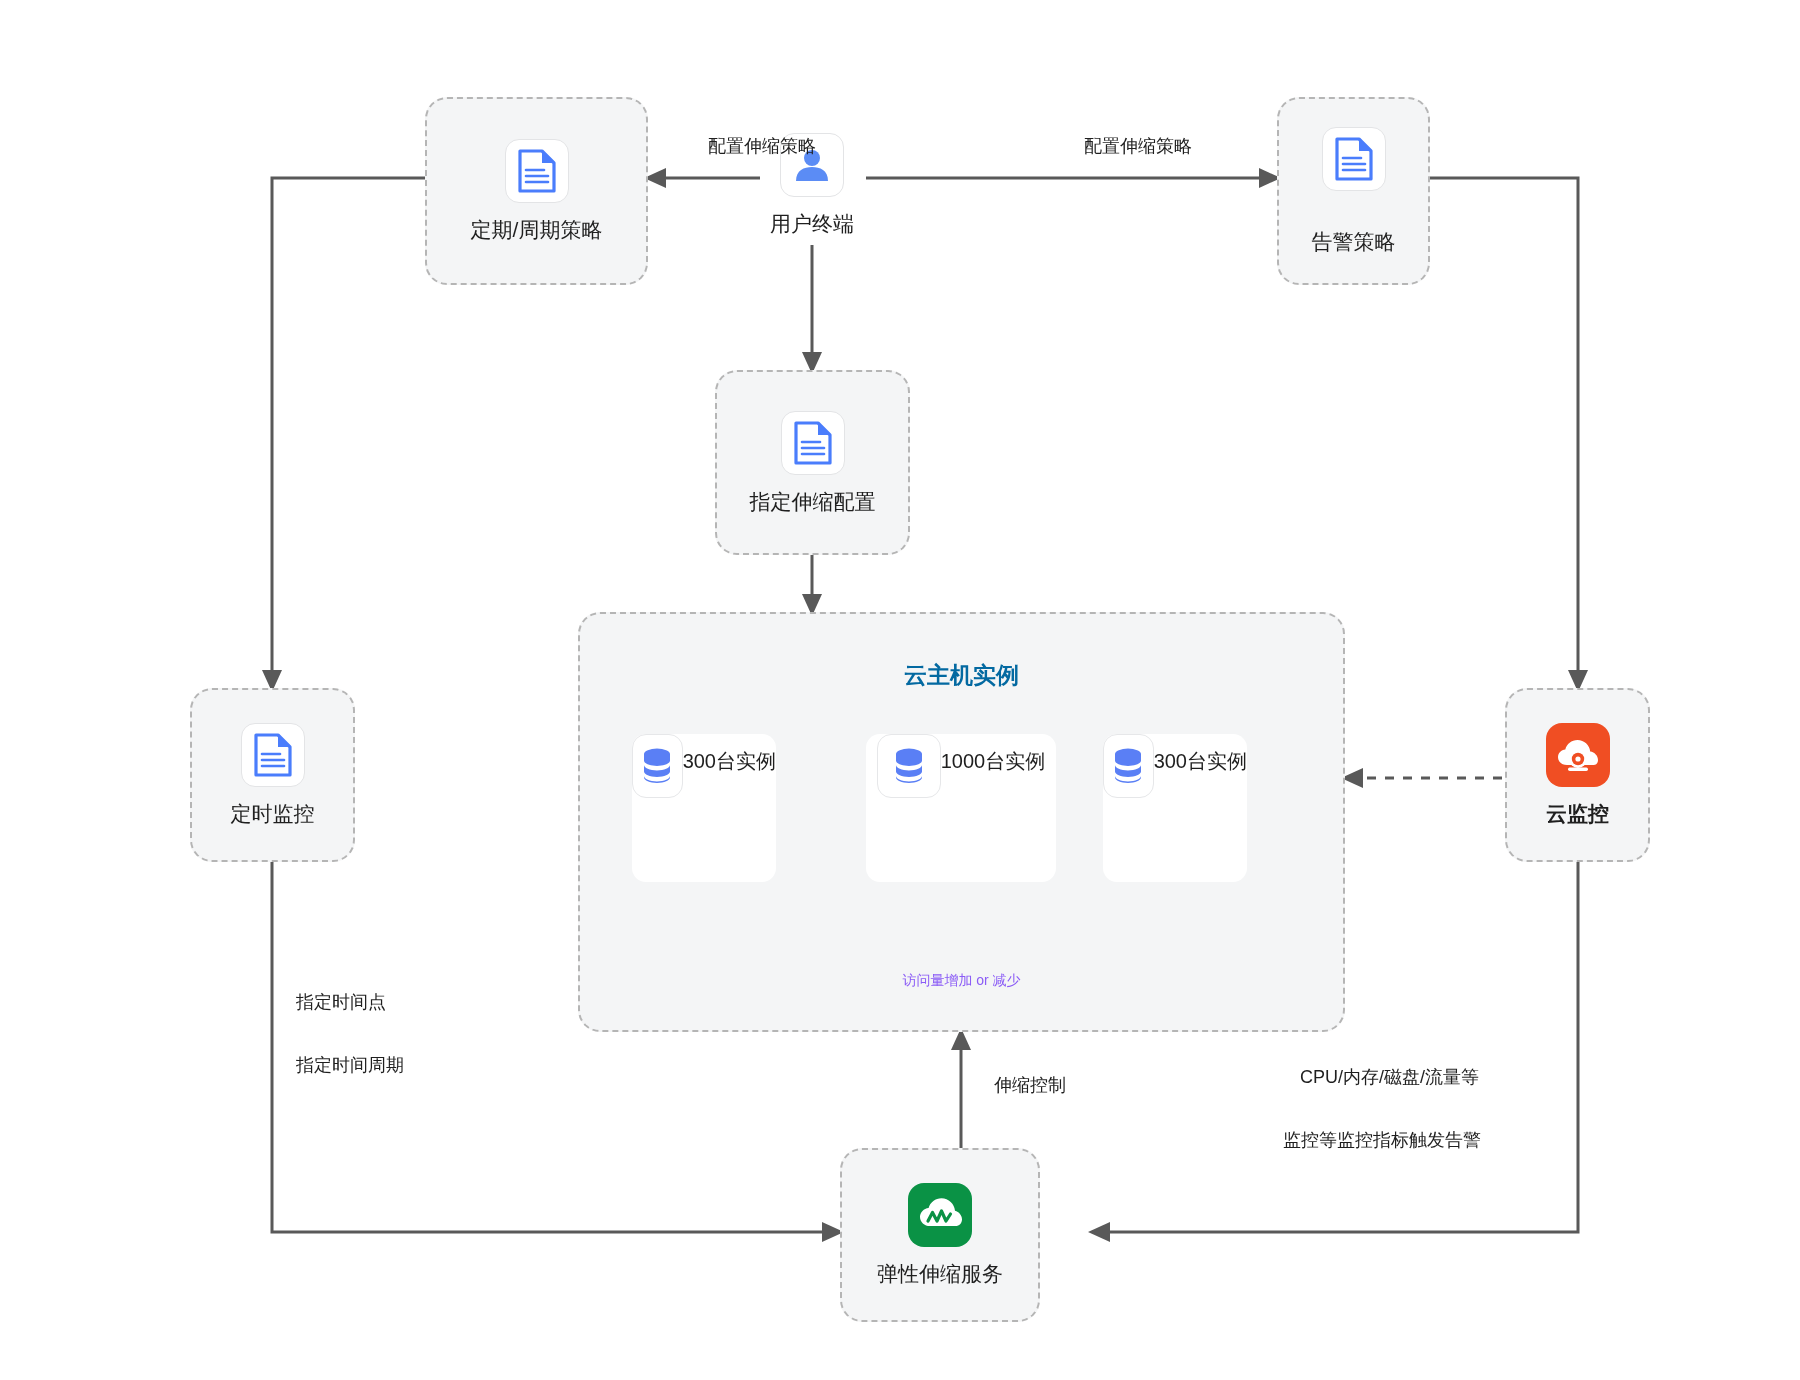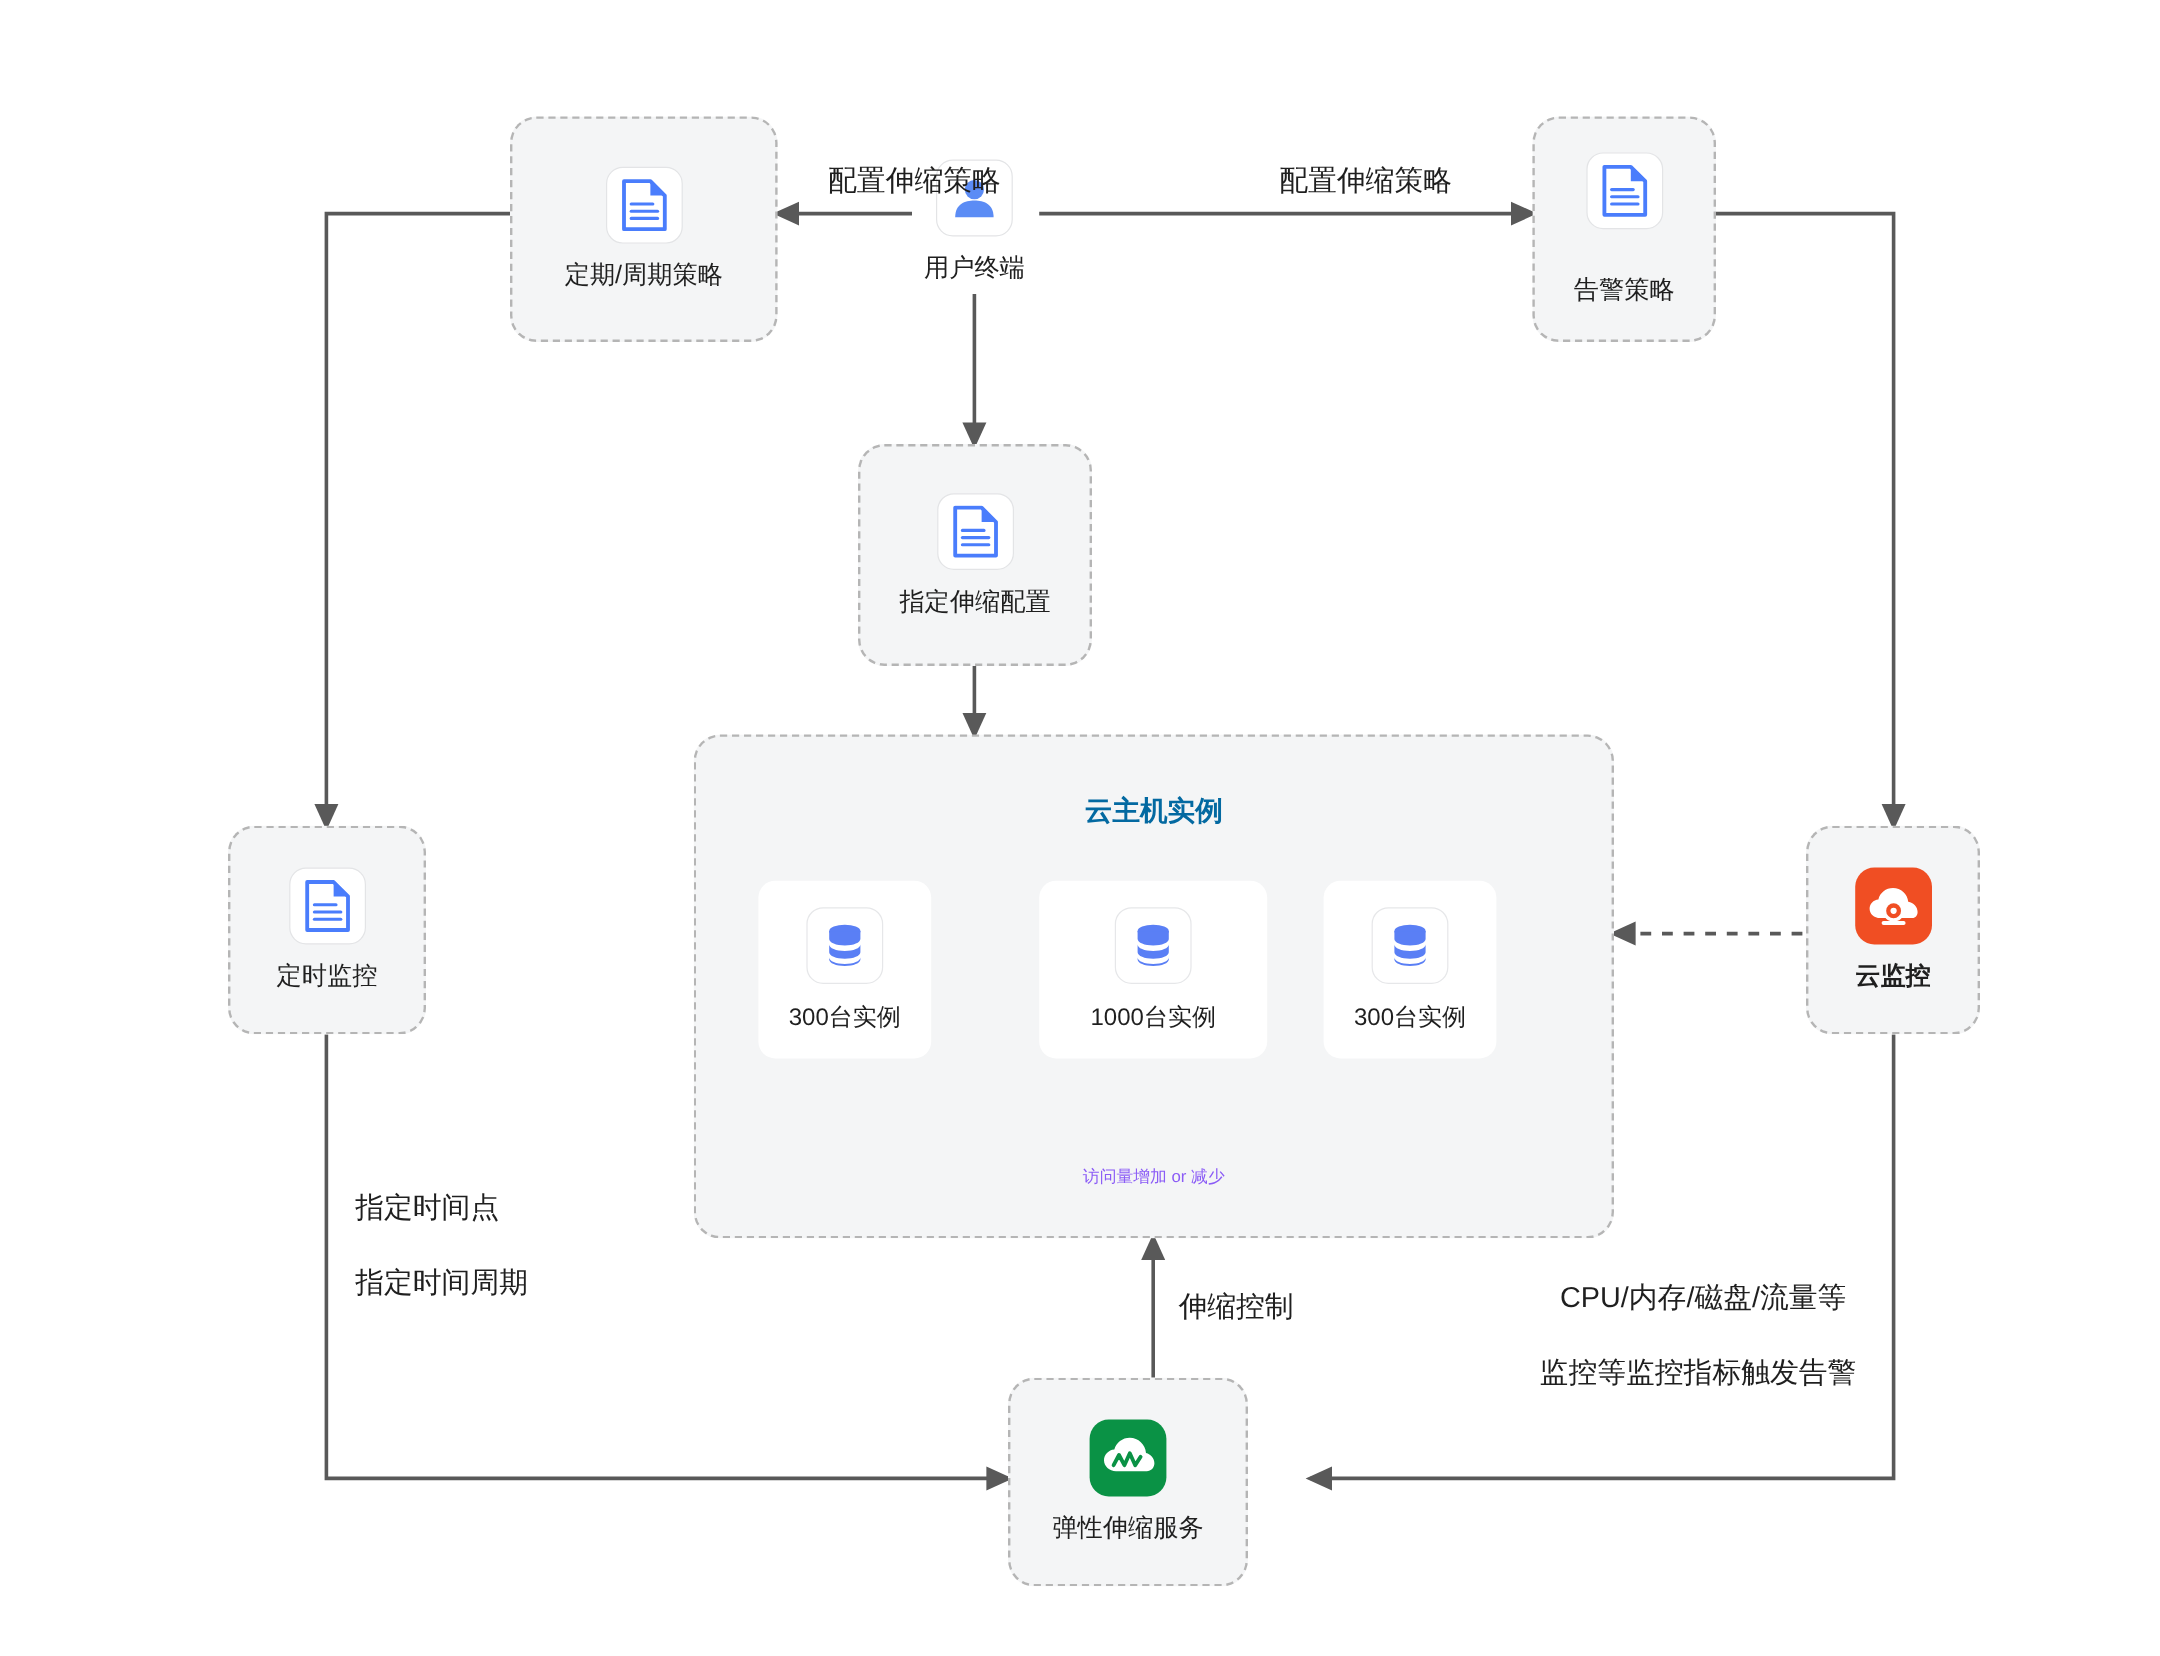--- a/index.html
+++ b/index.html
@@ -107,35 +107,34 @@
 
   
   .inst-card {
     position: absolute;
     box-sizing: border-box;
     width: 144px;
     height: 148px;
     background: #ffffff;
     border-radius: 14px;
     display: flex;
-    flex-direction: column;
-    align-items: center;
+    flex-direction: row;
     justify-content: center;
   }
   .inst-label {
     font-size: 20px;
     color: #1f1f1f;
     margin-top: 14px;
     white-space: nowrap;
   }
 
   
   .edge-label {
     position: absolute;
-    font-size: 24px;
+    font-size: 18px;
     color: #1f1f1f;
     white-space: nowrap;
   }
   .edge-label.center { transform: translateX(-50%); }
 </style>
 </head>
 <body>
 
 <div id="canvas">
 

